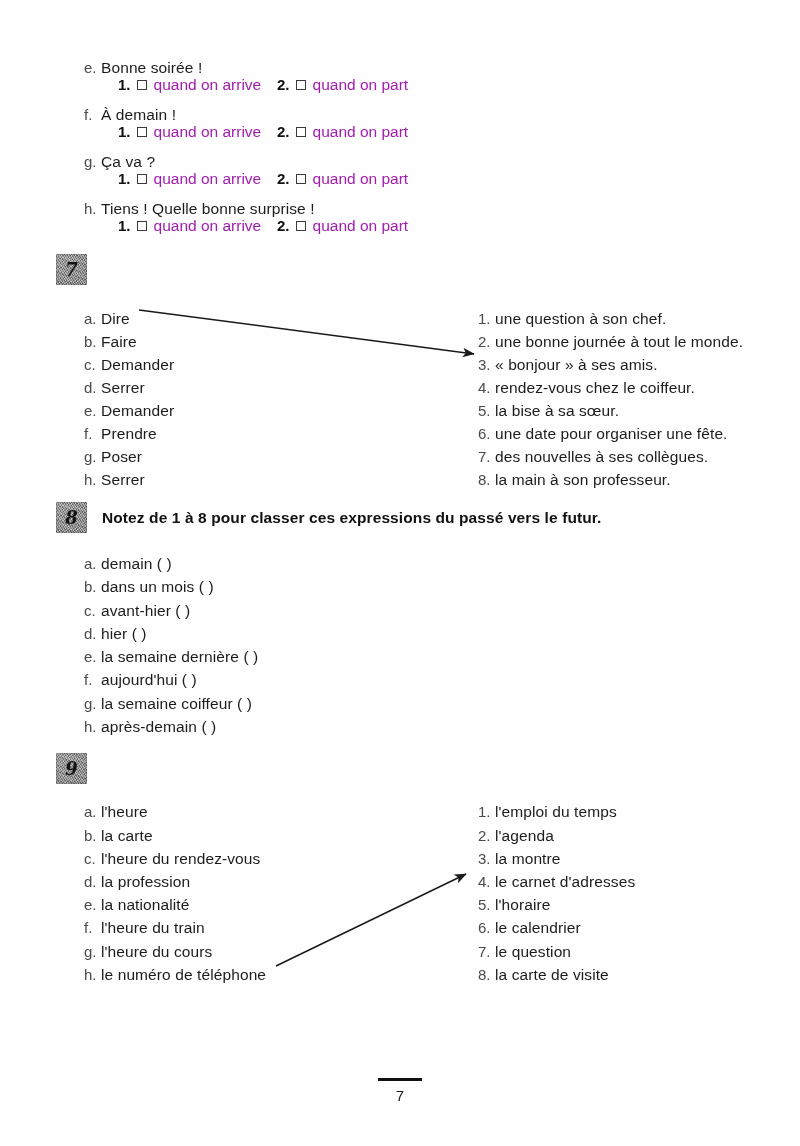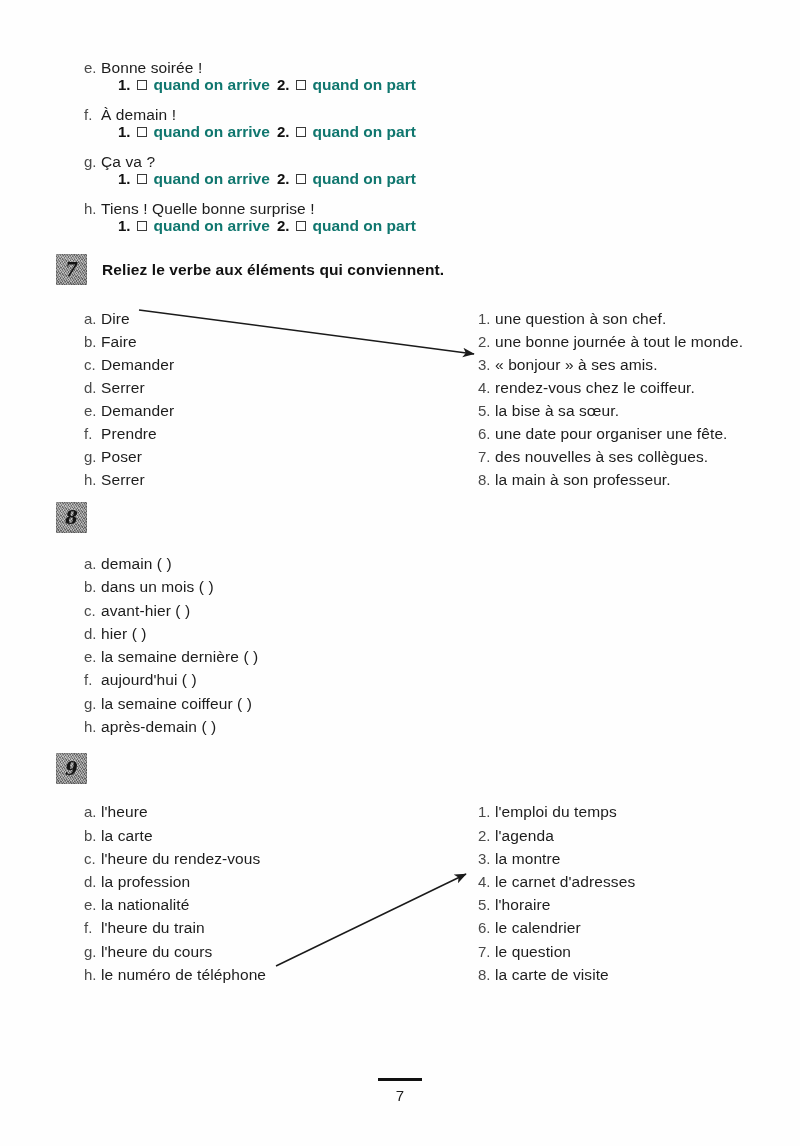--- a/index.html
+++ b/index.html
@@ -60,21 +60,21 @@
   }
   .cbox {
     display: inline-block;
     width: 10px;
     height: 10px;
     border: 1.4px solid #3a3a3a;
     margin-right: 7px;
     background: #fff;
     box-sizing: border-box;
   }
-  .optlbl { font-size: 15.5px; color: #0f766e; font-weight: bold; }
+  .optlbl { font-size: 15.5px; color: #a21caf; }
 
   
   .exheading {
     position: absolute;
     display: flex;
     align-items: center;
   }
   .badge {
     width: 31px;
     height: 31px;
@@ -209,21 +209,20 @@
     </span>
     <span class="opt" style="left:159px;">
       <span class="optnum">2.</span>
       <span class="cbox"></span>
       <span class="optlbl">quand on part</span>
     </span>
   </div>
 
   <div class="exheading" style="left:56px; top:254px;">
     <span class="badge">7</span>
-    <span class="extitle">Reliez le verbe aux éléments qui conviennent.</span>
   </div>
 
   <div class="row" style="left:84px; top:303px;">
     <span class="marker">a.</span>
     <span class="txt">Dire</span>
   </div>
   <div class="row" style="left:84px; top:326px;">
     <span class="marker">b.</span>
     <span class="txt">Faire</span>
   </div>
@@ -280,20 +279,21 @@
     <span class="marker">7.</span>
     <span class="txt">des nouvelles à ses collègues.</span>
   </div>
   <div class="row" style="left:478px; top:464px;">
     <span class="marker">8.</span>
     <span class="txt">la main à son professeur.</span>
   </div>
 
   <div class="exheading" style="left:56px; top:502px;">
     <span class="badge">8</span>
+    <span class="extitle">Notez de 1 à 8 pour classer ces expressions du passé vers le futur.</span>
   </div>
 
   <div class="row" style="left:84px; top:548px;">
     <span class="marker">a.</span>
     <span class="txt">demain (   )</span>
   </div>
   <div class="row" style="left:84px; top:571px;">
     <span class="marker">b.</span>
     <span class="txt">dans un mois (   )</span>
   </div>

